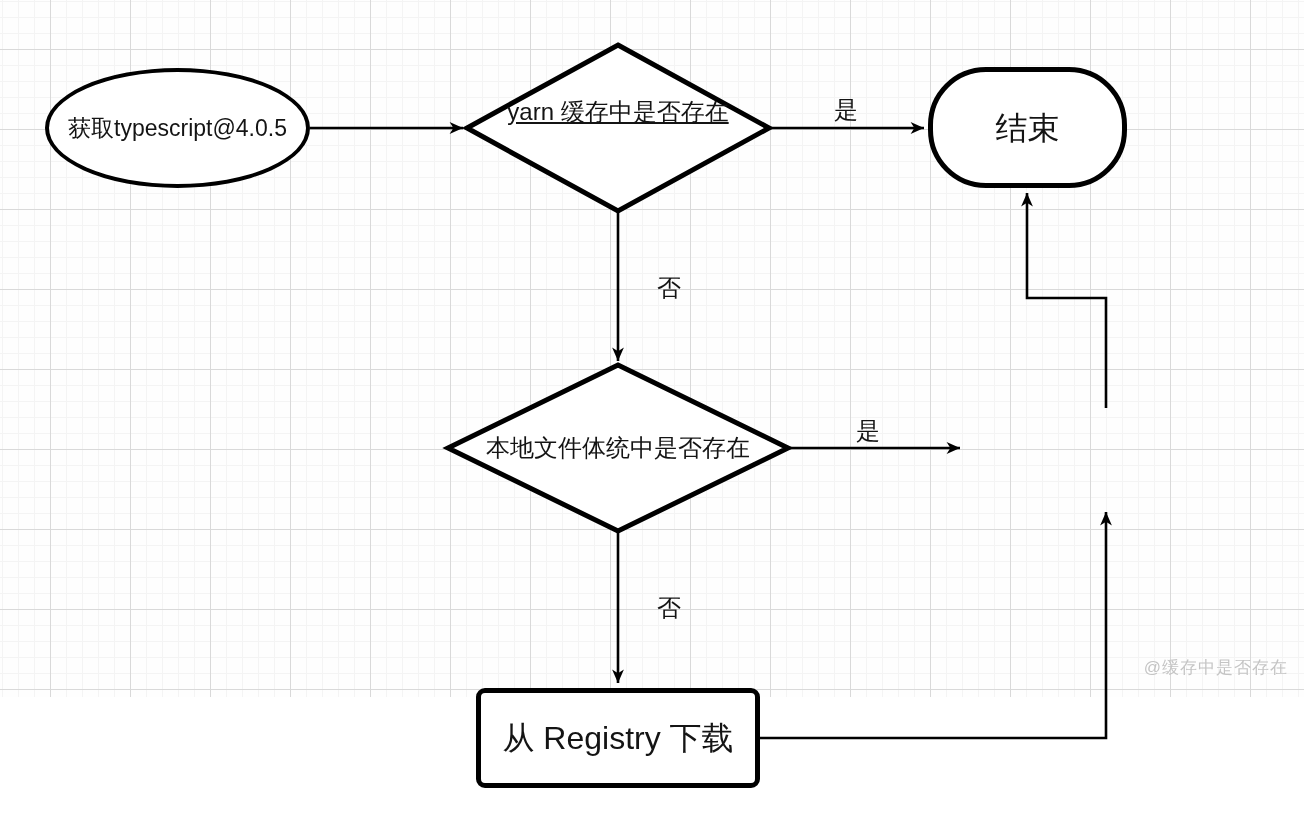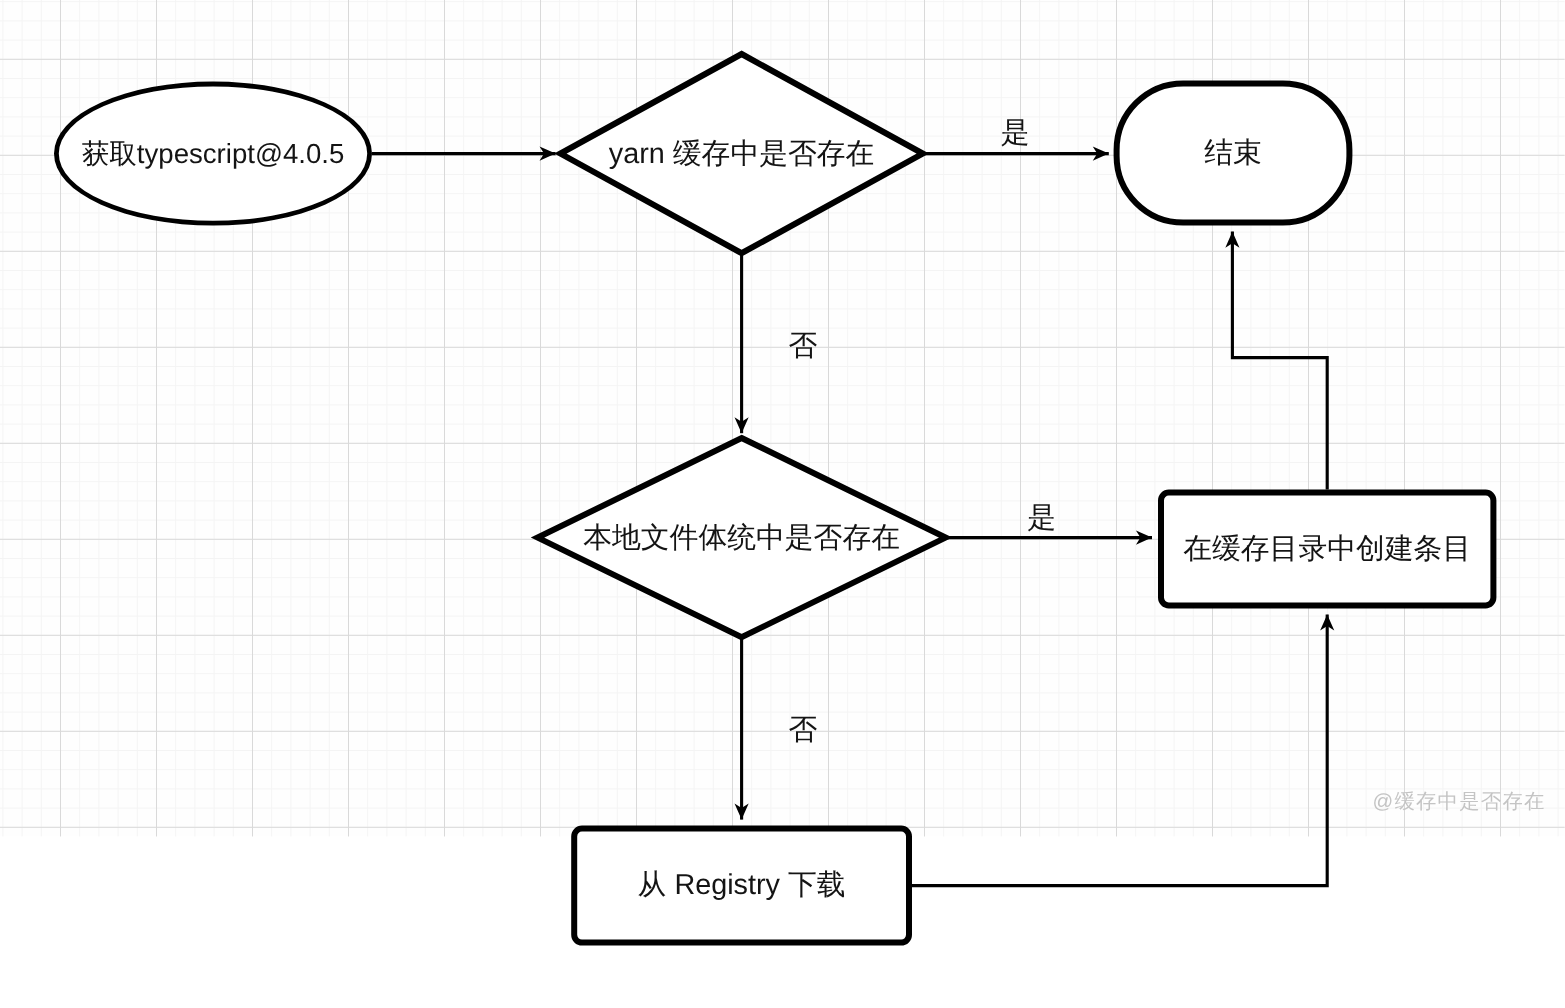--- a/index.html
+++ b/index.html
@@ -30,21 +30,21 @@
   }
   .edges{
     position:absolute;left:0;top:0;width:1304px;height:840px;
     z-index:1;
   }
   .node{
     position:absolute;
     display:flex;align-items:center;justify-content:center;
     background:var(--fill);
     border:5px solid var(--stroke);
-    font-size:24px;
+    font-size:32px;
     text-align:center;
     z-index:2;
     line-height:1.25;
   }
   .node-start{
     left:45px;top:68px;width:265px;height:120px;
     border-width:4px;border-radius:50%;
     font-size:23px;
   }
   .node-end{
@@ -59,21 +59,21 @@
     left:476px;top:688px;width:284px;height:100px;
     border-radius:9px;
     justify-content:center;
   }
   .diamond-label{
     position:absolute;
     display:flex;align-items:center;justify-content:center;
     font-size:24px;text-align:center;
     z-index:3;background:transparent;
   }
-  .diamond1-label{left:468px;top:112px;width:300px;height:32px;}
+  .diamond1-label{left:468px;top:96px;width:300px;height:32px;text-decoration:underline;}
   .diamond2-label{left:448px;top:432px;width:340px;height:32px;font-family:Liberation Mono, monospace;}
   .edge-label{
     position:absolute;
     font-size:24px;
     z-index:3;
     width:40px;height:32px;
     display:flex;align-items:center;justify-content:center;
   }
   .lbl-yarn-yes{left:826px;top:94px;}
   .lbl-yarn-no{left:649px;top:272px;}
@@ -116,23 +116,20 @@
   </svg>
 
   <div class="node node-start">
     <span>获取typescript@4.0.5</span>
   </div>
 
   <div class="node node-end">
     <span>结束</span>
   </div>
 
-  <div class="node node-create">
-    <span>在缓存目录中创建条目</span>
-  </div>
 
   <div class="node node-download">
     <span>从 Registry 下载</span>
   </div>
 
   <div class="diamond-label diamond1-label">yarn 缓存中是否存在</div>
   <div class="diamond-label diamond2-label">本地文件体统中是否存在</div>
 
   <div class="edge-label lbl-yarn-yes">是</div>
   <div class="edge-label lbl-yarn-no">否</div>

